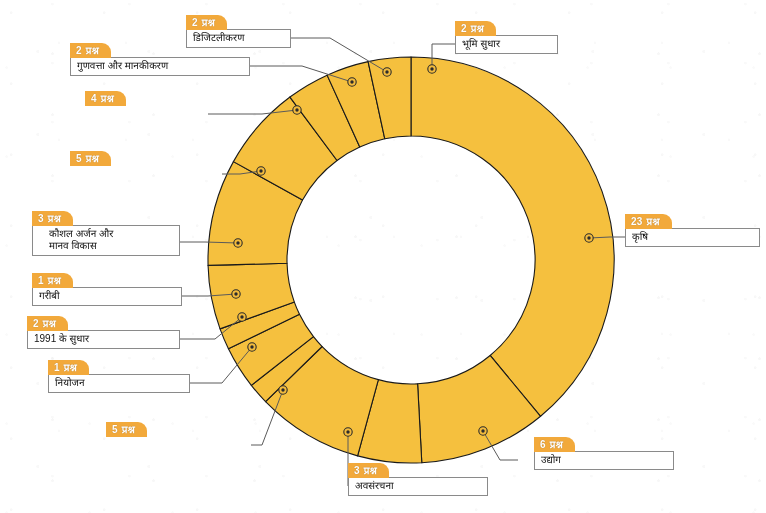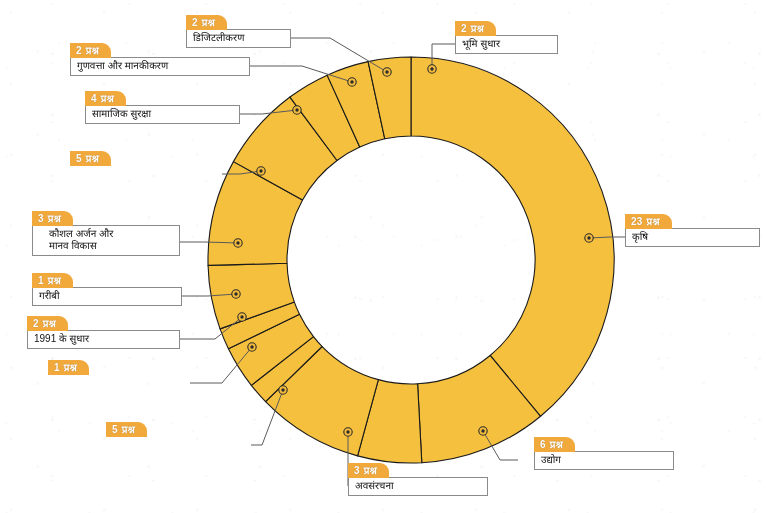--- a/index.html
+++ b/index.html
@@ -160,26 +160,26 @@
         <circle cx="483" cy="431" r="1.7" class="anchor-inner"></circle>
         <circle cx="589" cy="238" r="4.2" class="anchor-outer"></circle>
         <circle cx="589" cy="238" r="1.7" class="anchor-inner"></circle>
       </g>
   </svg>
 
   <div id="callouts-layer">
       <div class="callout" style="left: 186px; top: 12px; width: 105px;"><div class="callout-tab"><span class="tab-count">2</span><span class="tab-unit">प्रश्न</span></div><div class="callout-body">डिजिटलीकरण</div></div>
       <div class="callout" style="left: 455px; top: 18px; width: 103px;"><div class="callout-tab"><span class="tab-count">2</span><span class="tab-unit">प्रश्न</span></div><div class="callout-body">भूमि सुधार</div></div>
       <div class="callout" style="left: 70px; top: 40px; width: 180px;"><div class="callout-tab"><span class="tab-count">2</span><span class="tab-unit">प्रश्न</span></div><div class="callout-body">गुणवत्ता और मानकीकरण</div></div>
-      <div class="callout" style="left: 53px; top: 88px; width: 155px; margin-left: 32px;"><div class="callout-tab"><span class="tab-count">4</span><span class="tab-unit">प्रश्न</span></div><div class="callout-body">सामाजिक सुरक्षा</div></div>
+      <div class="callout" style="left: 53px; top: 88px; width: 155px; margin-left: 32px;"><div class="callout-tab"><span class="tab-count">4</span><span class="tab-unit">प्रश्न</span></div></div>
       <div class="callout" style="left: 70px; top: 148px; width: 152px;"><div class="callout-tab"><span class="tab-count">5</span><span class="tab-unit">प्रश्न</span></div></div>
       <div class="callout" style="left: 32px; top: 208px; width: 148px;"><div class="callout-tab"><span class="tab-count">3</span><span class="tab-unit">प्रश्न</span></div><div class="callout-body two-line">कौशल अर्जन और
 मानव विकास</div></div>
       <div class="callout" style="left: 32px; top: 270px; width: 150px;"><div class="callout-tab"><span class="tab-count">1</span><span class="tab-unit">प्रश्न</span></div><div class="callout-body">गरीबी</div></div>
       <div class="callout" style="left: 27px; top: 313px; width: 153px;"><div class="callout-tab"><span class="tab-count">2</span><span class="tab-unit">प्रश्न</span></div><div class="callout-body">1991 के सुधार</div></div>
-      <div class="callout" style="left: 48px; top: 357px; width: 142px;"><div class="callout-tab"><span class="tab-count">1</span><span class="tab-unit">प्रश्न</span></div></div>
+      <div class="callout" style="left: 48px; top: 357px; width: 142px;"><div class="callout-tab"><span class="tab-count">1</span><span class="tab-unit">प्रश्न</span></div><div class="callout-body">नियोजन</div></div>
       <div class="callout" style="left: 106px; top: 419px; width: 145px;"><div class="callout-tab"><span class="tab-count">5</span><span class="tab-unit">प्रश्न</span></div></div>
       <div class="callout" style="left: 348px; top: 460px; width: 140px;"><div class="callout-tab"><span class="tab-count">3</span><span class="tab-unit">प्रश्न</span></div><div class="callout-body">अवसंरचना</div></div>
       <div class="callout" style="left: 518px; top: 434px; width: 140px; padding-left: 16px;"><div class="callout-tab"><span class="tab-count">6</span><span class="tab-unit">प्रश्न</span></div><div class="callout-body">उद्योग</div></div>
       <div class="callout" style="left: 625px; top: 211px; width: 135px;"><div class="callout-tab"><span class="tab-count">23</span><span class="tab-unit">प्रश्न</span></div><div class="callout-body">कृषि</div></div>
     </div>
 
 </div>
 
 </body></html>

